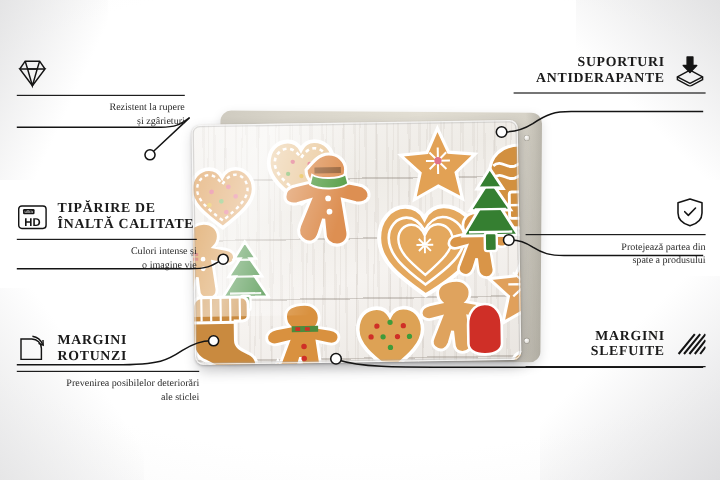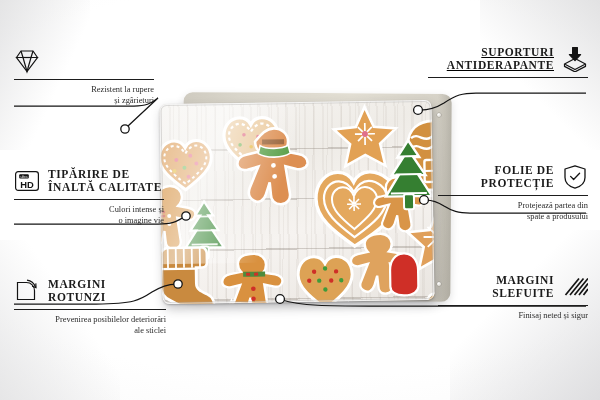--- a/index.html
+++ b/index.html
@@ -42,21 +42,21 @@
   .feat.right .sub{text-align:right;}
 
   .ico{width:26px;height:26px;flex:0 0 26px;display:block;}
   .ico svg{display:block;width:26px;height:26px;}
 
   
   #f-glass{left:14px;top:48px;width:140px;}
   #f-print{left:14px;top:168px;width:150px;}
   #f-edges{left:14px;top:278px;width:152px;}
   
-  #f-pads{right:12px;top:46px;width:160px;text-decoration:underline;}
+  #f-pads{right:12px;top:46px;width:160px;}
   #f-foil{right:12px;top:164px;width:150px;}
   #f-polish{right:12px;top:274px;width:150px;}
 
   
   #lines{position:absolute;left:0;top:0;width:600px;height:400px;pointer-events:none;}
 
   
   #panel{
     position:absolute;left:183px;top:93px;width:268px;height:208px;
     background:linear-gradient(100deg,#cfcbc0 0%,#d9d5ca 18%,#e2ded3 55%,#d6d2c7 85%,#c6c2b7 100%);
@@ -409,21 +409,20 @@
           <path d="M2.5 18v2.4L13 25.9l10.5-5.5V18"></path>
             </g>
           </svg>
       </span>
     </div>
     <div class="rule"></div>
   </div>
 
   <div class="feat right" id="f-foil">
     <div class="head">
-      <span class="title"><span>FOLIE DE</span><br><span>PROTECȚIE</span></span>
       <span class="ico">
         <svg viewBox="0 0 26 26">
             <g fill="none" stroke="#141414" stroke-width="1.3" stroke-linejoin="round" stroke-linecap="round">
           <path d="M13 1.8 23 5v8.5c0 5.2-4.2 9-10 10.7-5.8-1.7-10-5.5-10-10.7V5z"></path>
           <path d="M8.6 12.4l3 3.1 6-6.2"></path>
             </g>
           </svg>
       </span>
     </div>
     <div class="rule"></div>
@@ -435,16 +434,15 @@
       <span class="title"><span>MARGINI</span><br><span>SLEFUITE</span></span>
       <span class="ico">
         <svg viewBox="0 0 26 26">
             <g stroke="#141414" stroke-width="1.7" fill="none" stroke-linecap="butt">
           <path d="M3.5 21 17 4.5M8 21 21.5 4.5M12.5 21 26 4.5M17 21 26 9.5M21.5 21 26 15"></path>
             </g>
           </svg>
       </span>
     </div>
     <div class="rule"></div>
-    <div class="sub"><span>Finisaj neted și sigur</span><br><span></span></div>
   </div>
 
 </div>
 
 </body></html>

